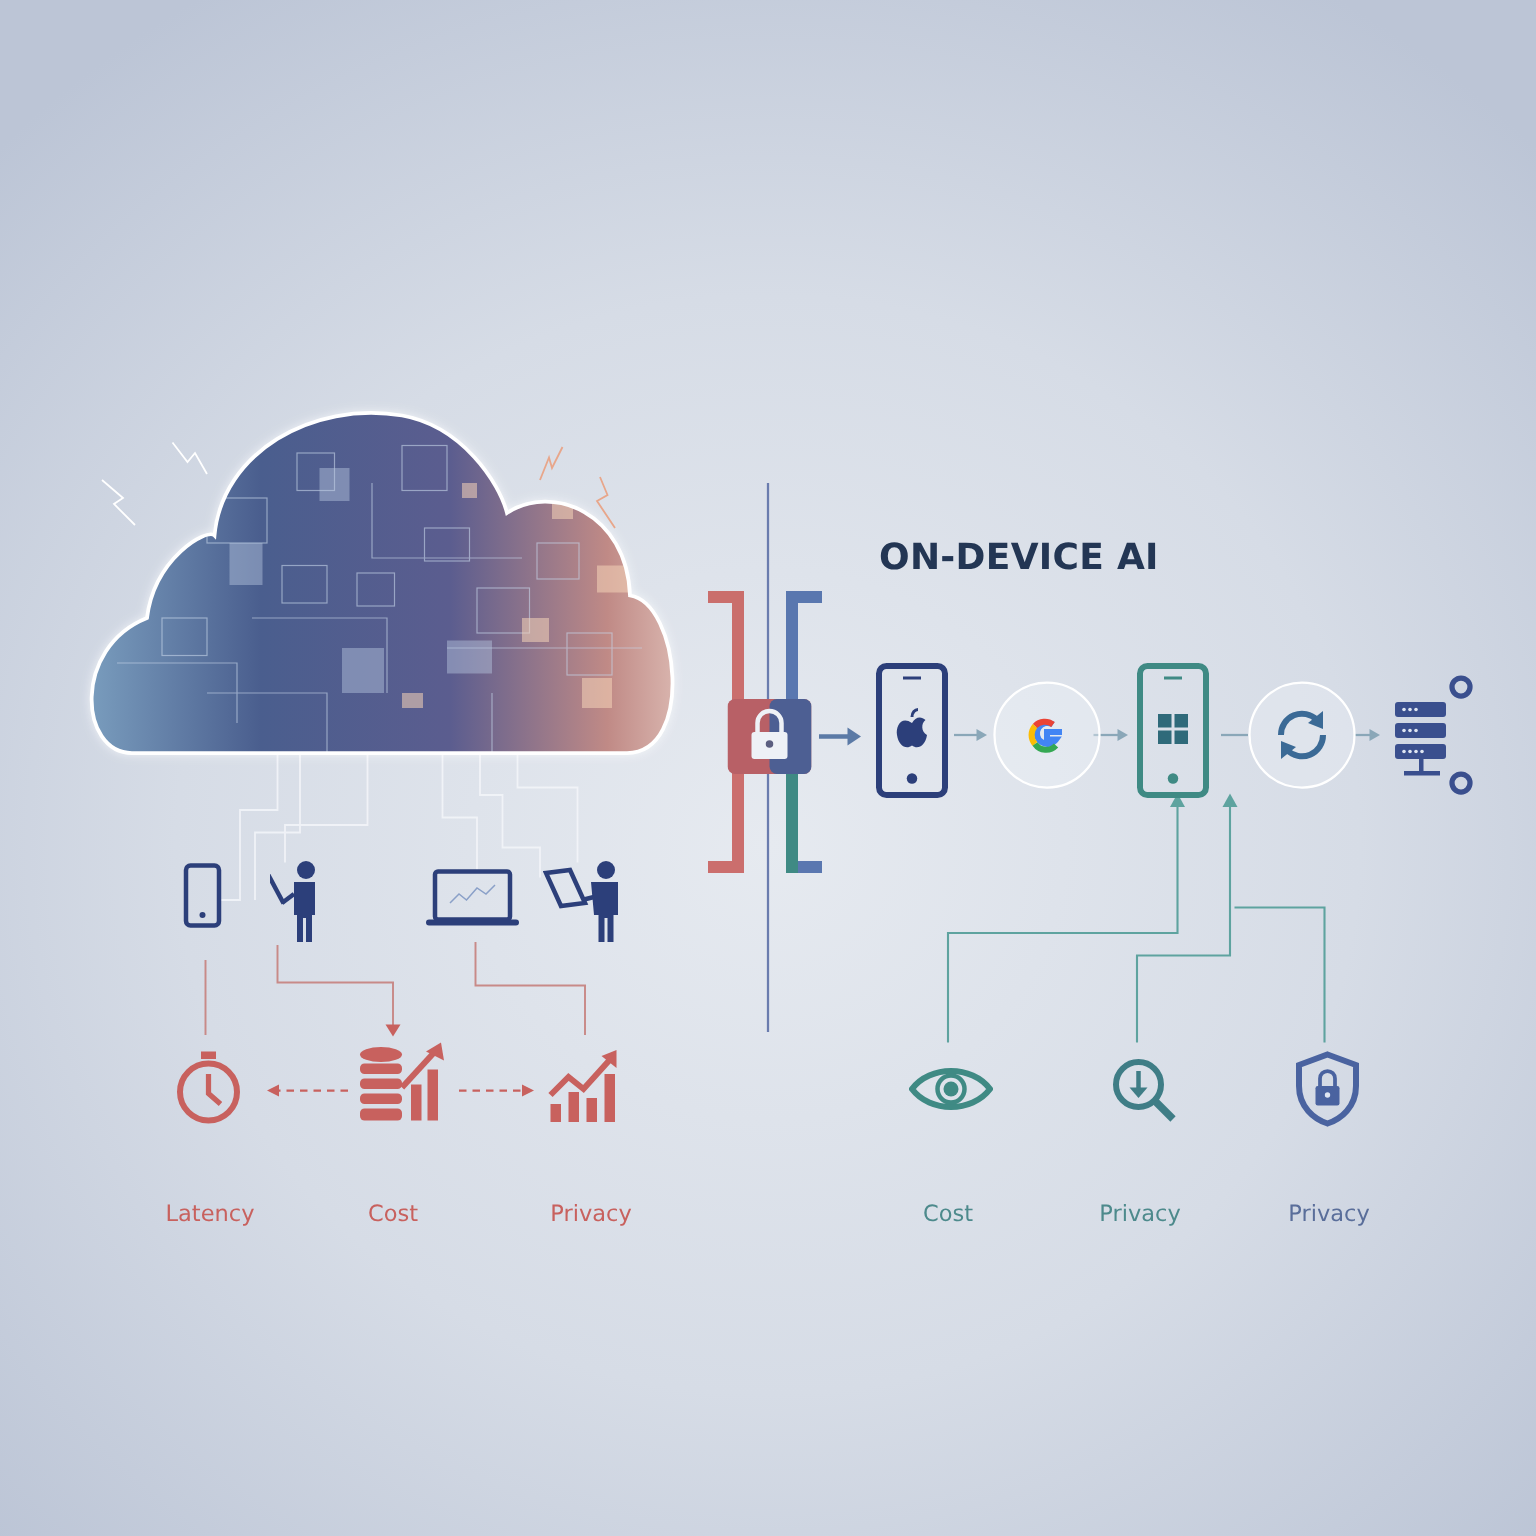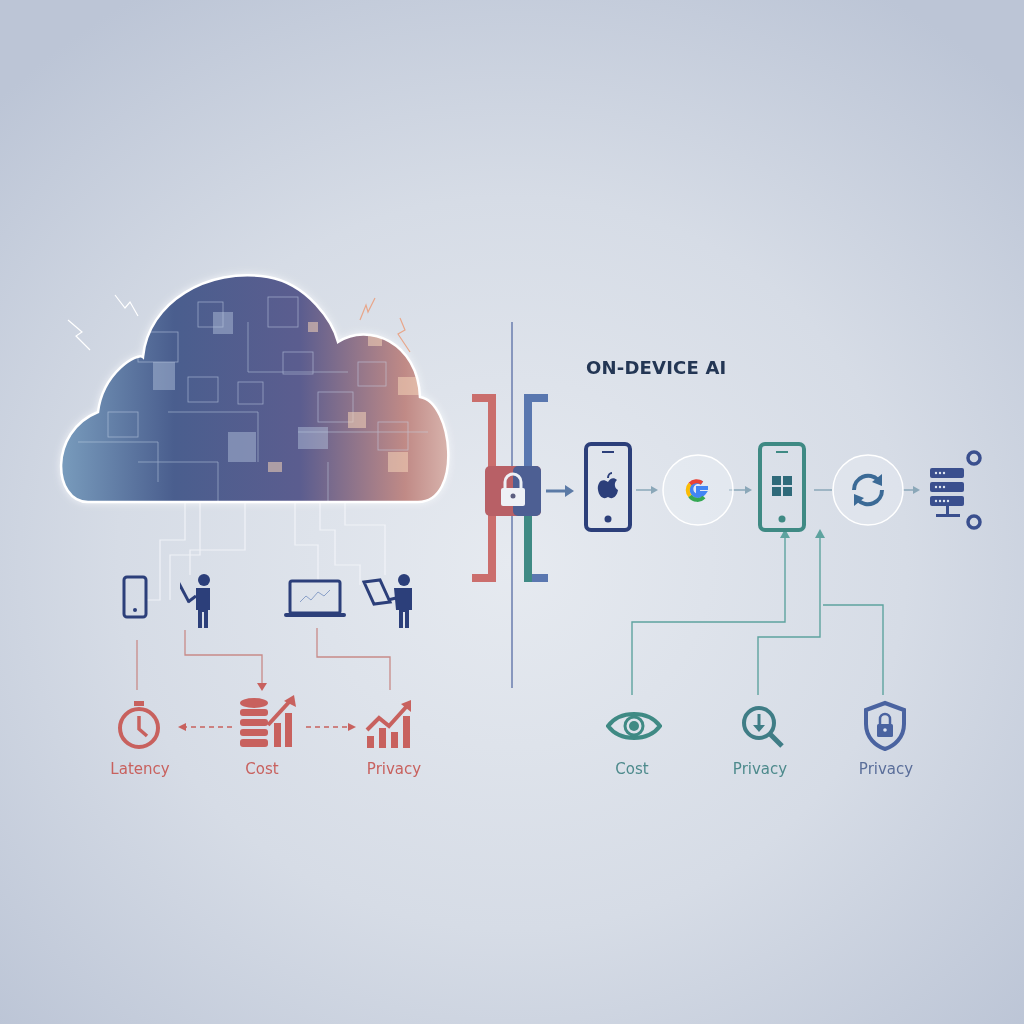--- a/index.html
+++ b/index.html
@@ -3,27 +3,27 @@
 <meta charset="utf-8">
 <style>
   html, body { margin:0; padding:0; }
   body {
     width:1024px; height:1024px; overflow:hidden; position:relative;
     font-family: "DejaVu Sans", sans-serif;
     background: radial-gradient(ellipse 70% 65% at 50% 55%, #e6eaf0 0%, #d6dce6 55%, #bcc5d6 100%);
   }
   .abs { position:absolute; }
   svg { display:block; }
-  .lbl { position:absolute; font-size:15px; text-align:center; width:120px; }
+  .lbl { position:absolute; font-size:15px; text-align:center; width:120px;margin-top:40px; }
   .lbl.red { color:#c8615e; }
   .lbl.teal { color:#4d8a8c; }
   .lbl.blue { color:#5a6e9a; }
   .title {
     position:absolute; left:586px; top:357px;
-    font-family:"DejaVu Sans", sans-serif; font-weight:bold; font-size:18px;
+    font-family:"DejaVu Sans", sans-serif; font-weight:bold; font-size:24px;
     color:#233654; letter-spacing:0.2px;
   }
 </style>
 </head>
 <body>
 
 <svg class="abs" style="left:0;top:0" width="1024" height="1024">
 
   <g stroke="#f4f6fa" stroke-width="1.2" fill="none" opacity="0.85">
     <path d="M185 500 V540 H160 V600 H145"></path>

